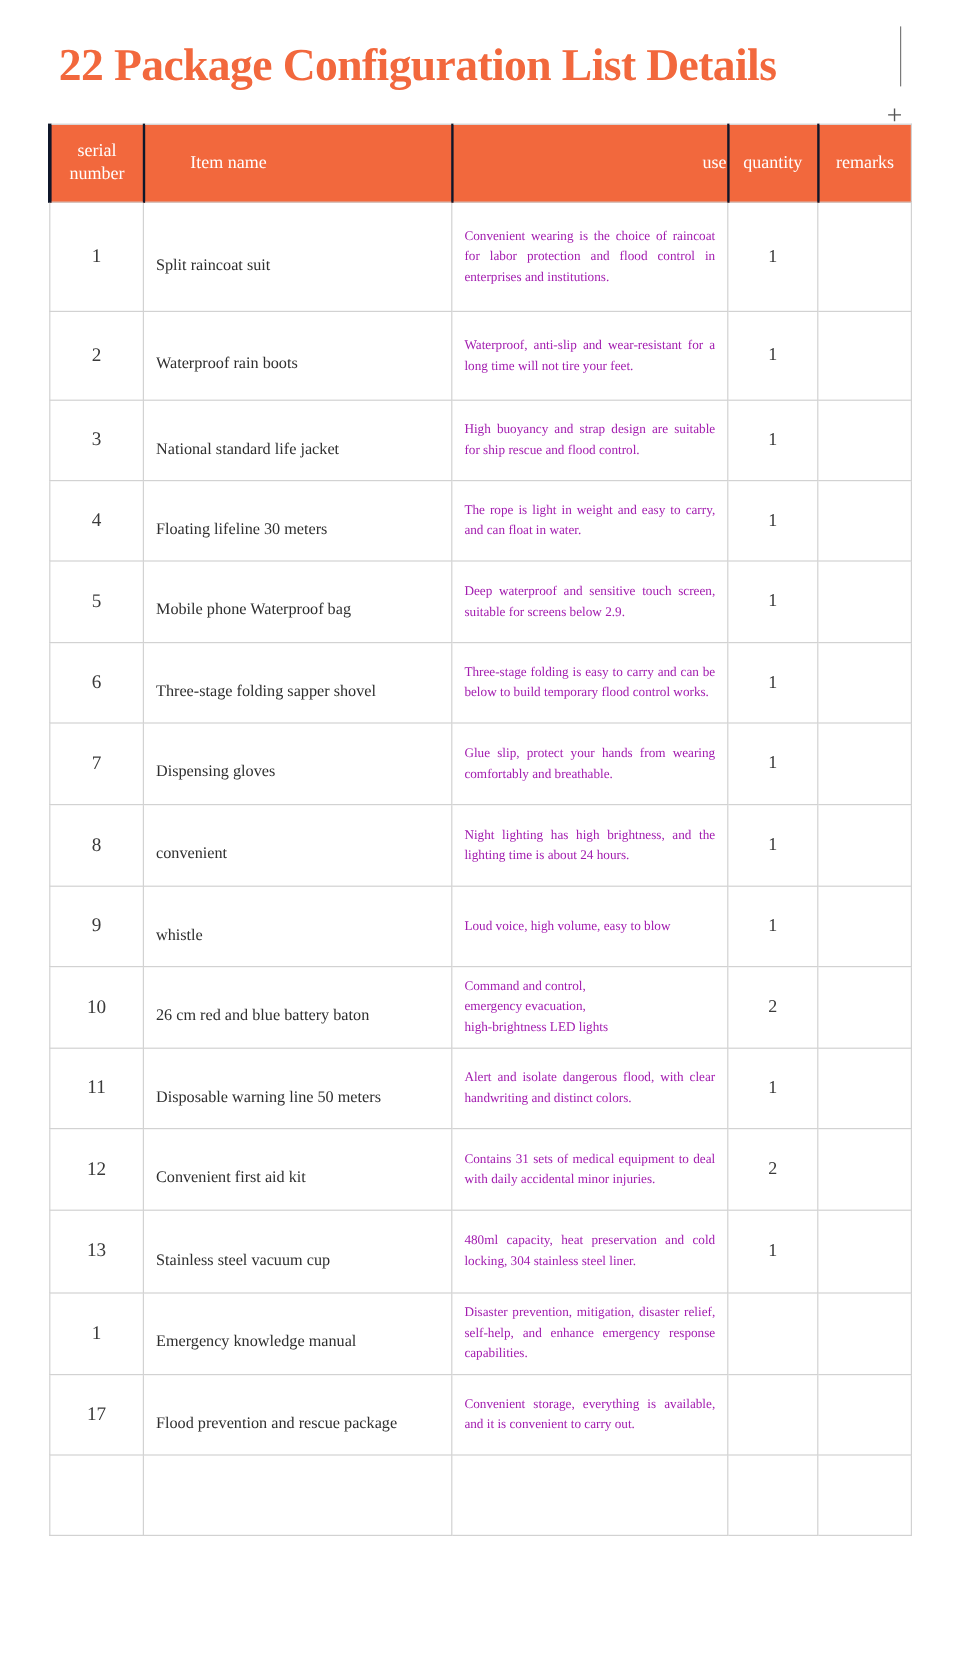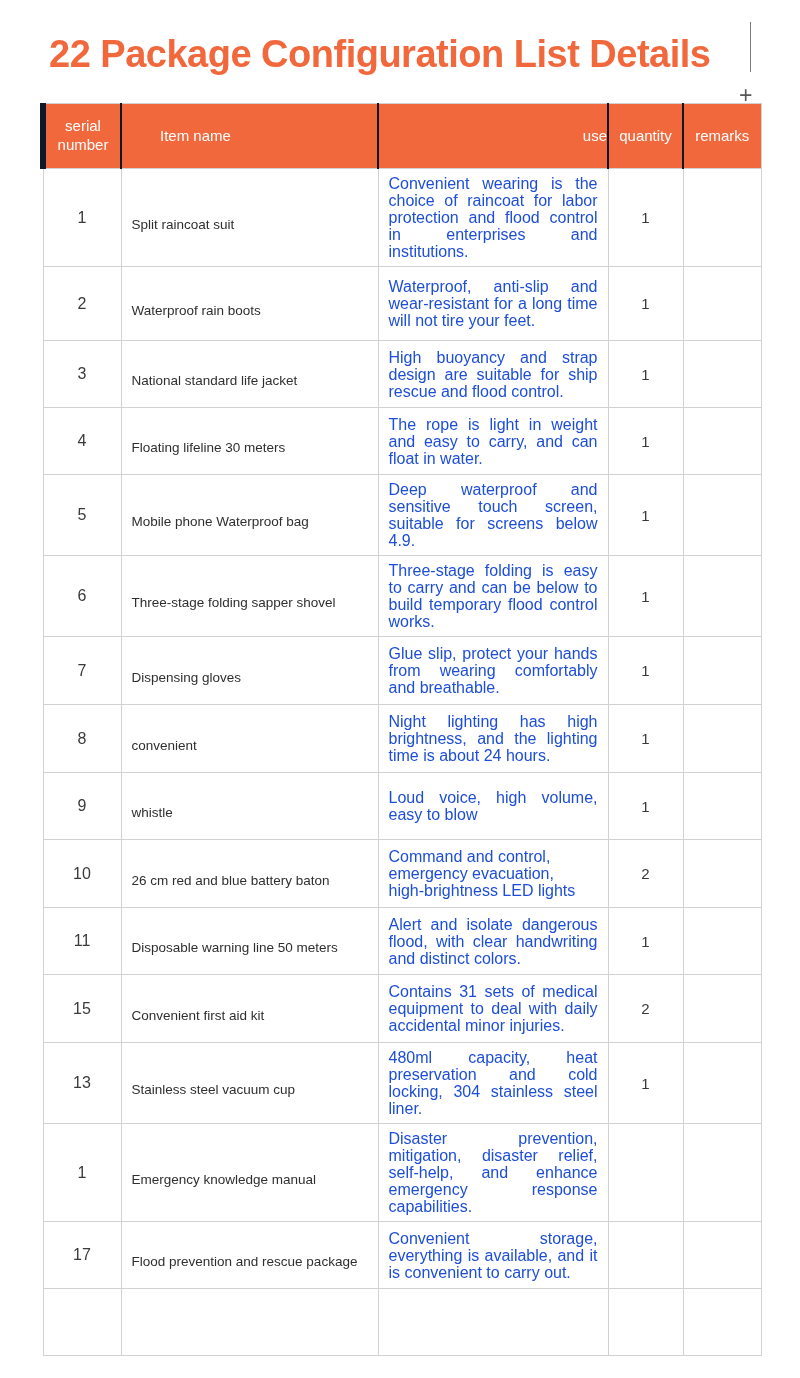--- a/index.html
+++ b/index.html
@@ -3,21 +3,21 @@
 <meta charset="utf-8">
 <style>
   * { box-sizing: border-box; }
   html, body { margin: 0; padding: 0; background: #fff; }
   .page {
     position: relative;
     width: 772px;
     height: 1378px;
     background: #ffffff;
     overflow: hidden;
-    font-family: Liberation Sans, sans-serif;
+    font-family: Liberation Serif, serif;
     border-radius: 13px;
   }
   .page-title {
     position: absolute;
     left: 49px;
     top: 33px;
     margin: 0;
     font-size: 38px;
     font-weight: bold;
     letter-spacing: -0.5px;
@@ -55,38 +55,38 @@
     background: #F2683D;
     color: #ffffff;
     font-weight: normal;
     font-size: 15px;
     line-height: 1.25;
     vertical-align: middle;
     border-left: 2px solid #0f172a;
     text-align: center;
     padding: 0;
   }
-  th:first-child { border-left: 6px solid #0f172a; }
+  th:first-child { border-left: 3px solid #0f172a; }
   th.h-item { text-align: left; padding-left: 38px; }
   th.h-use  { text-align: right; padding-left: 40px; }
   td {
     border: 1px solid #d2d2d2;
     vertical-align: middle;
     color: #333333;
     padding: 0;
   }
   td.serial  { text-align: center; font-size: 16px; color: #3a3a3a; }
   td.item    { font-size: 13.5px; padding: 17px 8px 4px 10px; color: #2f2f2f; }
   td.use     {
-    font-size: 16px;
+    font-size: 11px;
     line-height: 17px;
     padding: 6px 10px;
     text-align: justify;
     white-space: pre-line;
-    color: #1d4ed8;
+    color: #a21caf;
   }
   td.qty     { text-align: center; font-size: 15px; color: #3a3a3a; }
   td.remarks { }
 </style>
 </head>
 <body>
 
 <div class="page">
 
   <h1 class="page-title">22 Package Configuration List Details</h1>
@@ -135,21 +135,21 @@
       <tr style="height:67px">
         <td class="serial">4</td>
         <td class="item">Floating lifeline 30 meters</td>
         <td class="use">The rope is light in weight and easy to carry, and can float in water.</td>
         <td class="qty">1</td>
         <td class="remarks"></td>
       </tr>
       <tr style="height:68px">
         <td class="serial">5</td>
         <td class="item">Mobile phone Waterproof bag</td>
-        <td class="use">Deep waterproof and sensitive touch screen, suitable for screens below 4.9.</td>
+        <td class="use">Deep waterproof and sensitive touch screen, suitable for screens below 2.9.</td>
         <td class="qty">1</td>
         <td class="remarks"></td>
       </tr>
       <tr style="height:67px">
         <td class="serial">6</td>
         <td class="item">Three-stage folding sapper shovel</td>
         <td class="use">Three-stage folding is easy to carry and can be below to build temporary flood control works.</td>
         <td class="qty">1</td>
         <td class="remarks"></td>
       </tr>
@@ -184,21 +184,21 @@
         <td class="remarks"></td>
       </tr>
       <tr style="height:67px">
         <td class="serial">11</td>
         <td class="item">Disposable warning line 50 meters</td>
         <td class="use">Alert and isolate dangerous flood, with clear handwriting and distinct colors.</td>
         <td class="qty">1</td>
         <td class="remarks"></td>
       </tr>
       <tr style="height:68px">
-        <td class="serial">15</td>
+        <td class="serial">12</td>
         <td class="item">Convenient first aid kit</td>
         <td class="use">Contains 31 sets of medical equipment to deal with daily accidental minor injuries.</td>
         <td class="qty">2</td>
         <td class="remarks"></td>
       </tr>
       <tr style="height:69px">
         <td class="serial">13</td>
         <td class="item">Stainless steel vacuum cup</td>
         <td class="use">480ml capacity, heat preservation and cold locking, 304 stainless steel liner.</td>
         <td class="qty">1</td>

